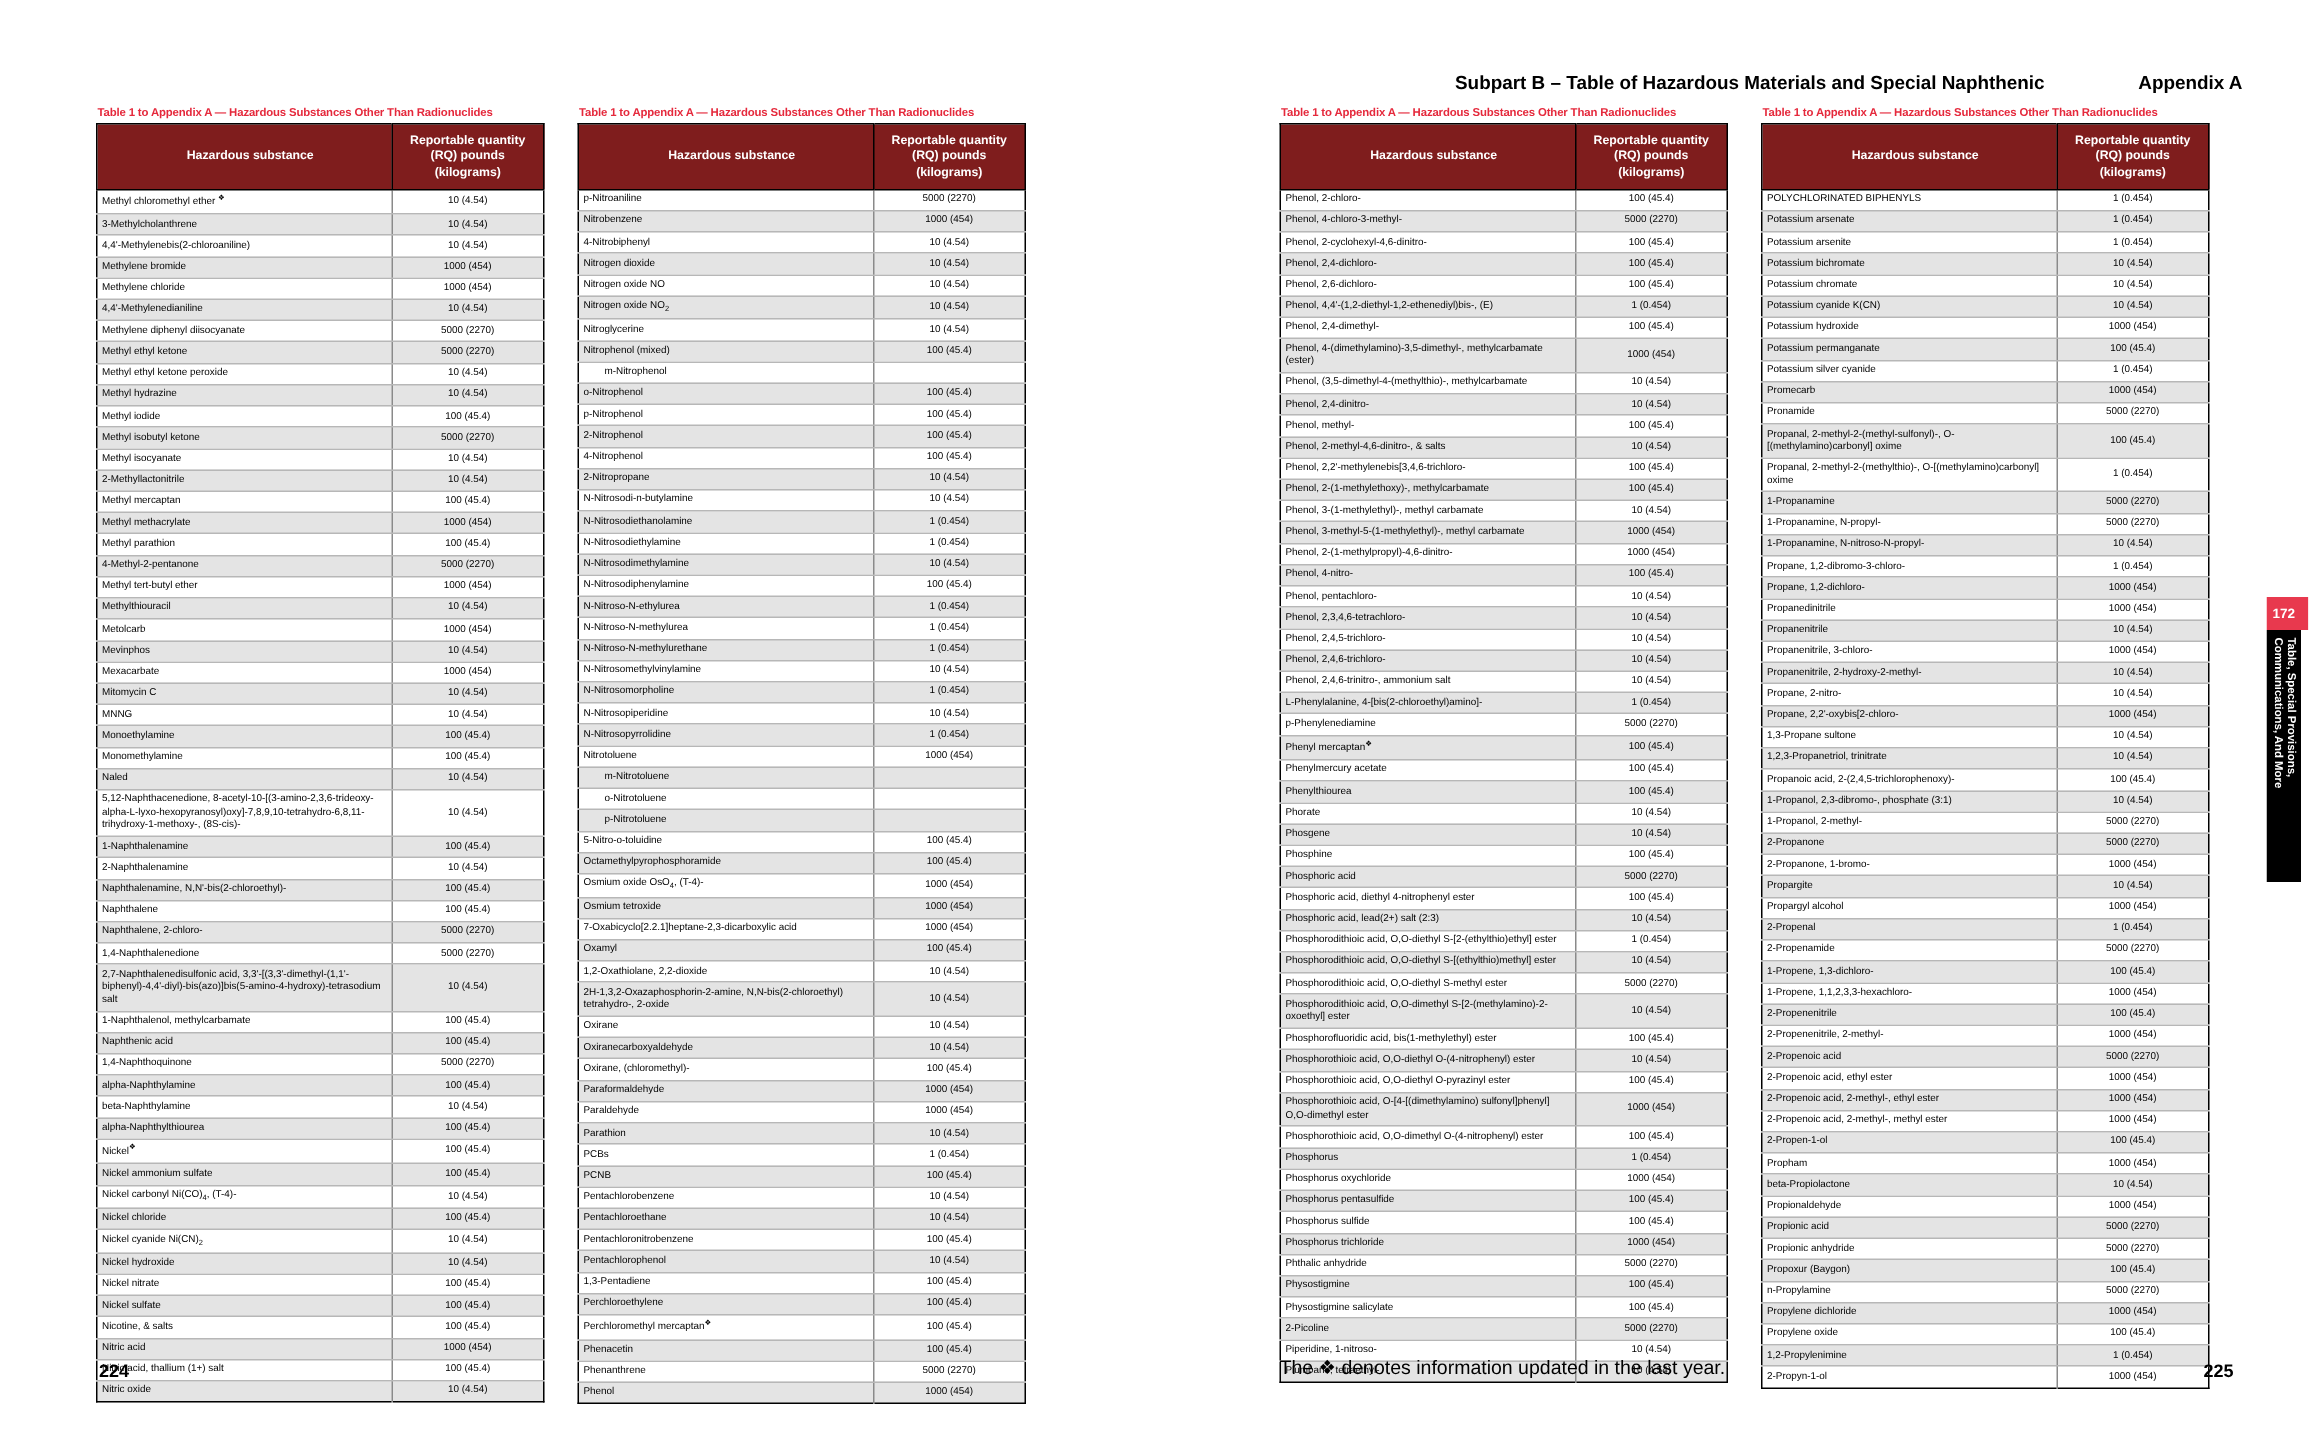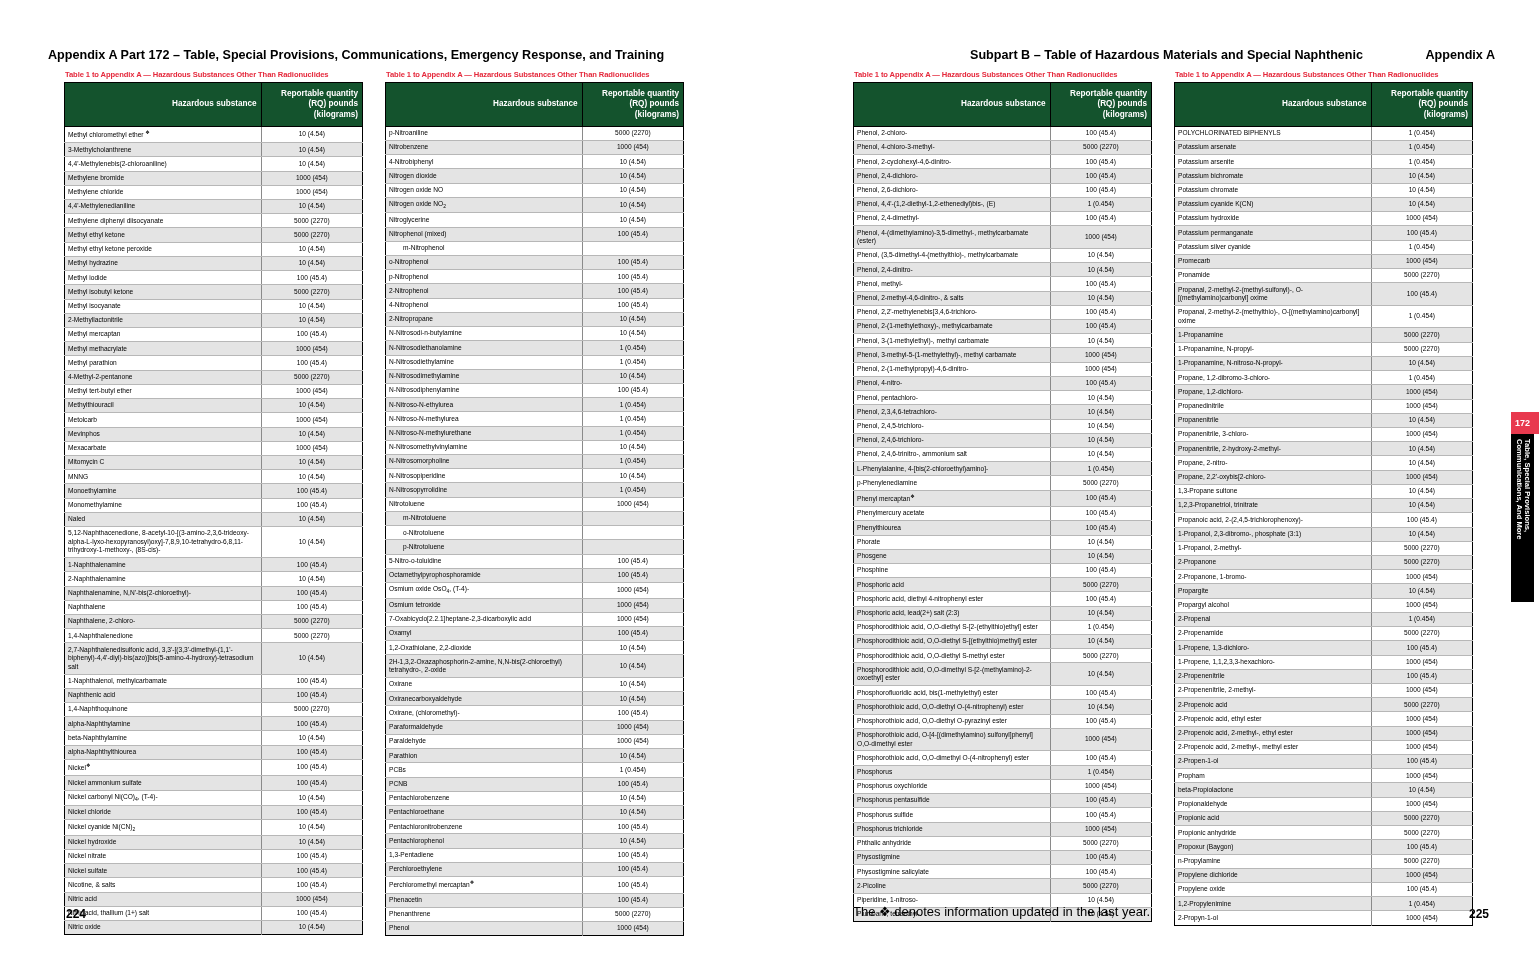--- a/index.html
+++ b/index.html
@@ -44,25 +44,25 @@
   }
 
   table.rq {
     border-collapse: collapse;
     width: 299px;
     table-layout: fixed;
     border: 1.6px solid #000;
     background:#fff;
   }
   table.rq th {
-    background: #14532d;
+    background: #7f1d1d;
     color: #ffffff;
     font-size: 8.2px;
     font-weight: bold;
-    text-align: right;
+    text-align: center;
     padding: 6px 4px;
     line-height: 1.25;
     border-right: 1.4px solid #000;
     border-bottom: 1.6px solid #000;
   }
   table.rq th:last-child { border-right: none; }
   table.rq th.c-sub { width: 196px; padding-left: 12px; }
   table.rq th.c-rq  { width: 101px; }
 
   table.rq td {
@@ -97,21 +97,21 @@
     position: absolute;
     bottom: 42px;
     left: 853px;
     font-size: 13px;
     color: #000;
   }
 
   .side-tab {
     position: absolute;
     right: 0px;
-    top: 412px;
+    top: 398px;
     width: 28px;
     height: 208px;
     overflow: hidden;
   }
   .side-tab .tab-num {
     background: #e8394e;
     color: #fff;
     font-size: 9px;
     font-weight: bold;
     height: 22px;
@@ -134,21 +134,20 @@
   }
   sup.fn { font-size: 5px; vertical-align: super; }
   sub.sb { font-size: 5px; vertical-align: sub; }
 </style>
 </head>
 <body>
 
 <div class="spread">
 
   <div class="page page-left">
-    <div class="page-header hdr-left">Appendix A    Part 172 – Table, Special Provisions, Communications, Emergency Response, and Training</div>
 
     <div class="columns cols-left">
       <div class="col">
         <div class="tbl-caption">Table 1 to Appendix A — Hazardous Substances Other Than Radionuclides</div>
         <table class="rq">
           <thead>
               <tr>
             <th class="c-sub">Hazardous substance</th>
             <th class="c-rq">Reportable quantity (RQ) pounds (kilograms)</th>
           </tr>

